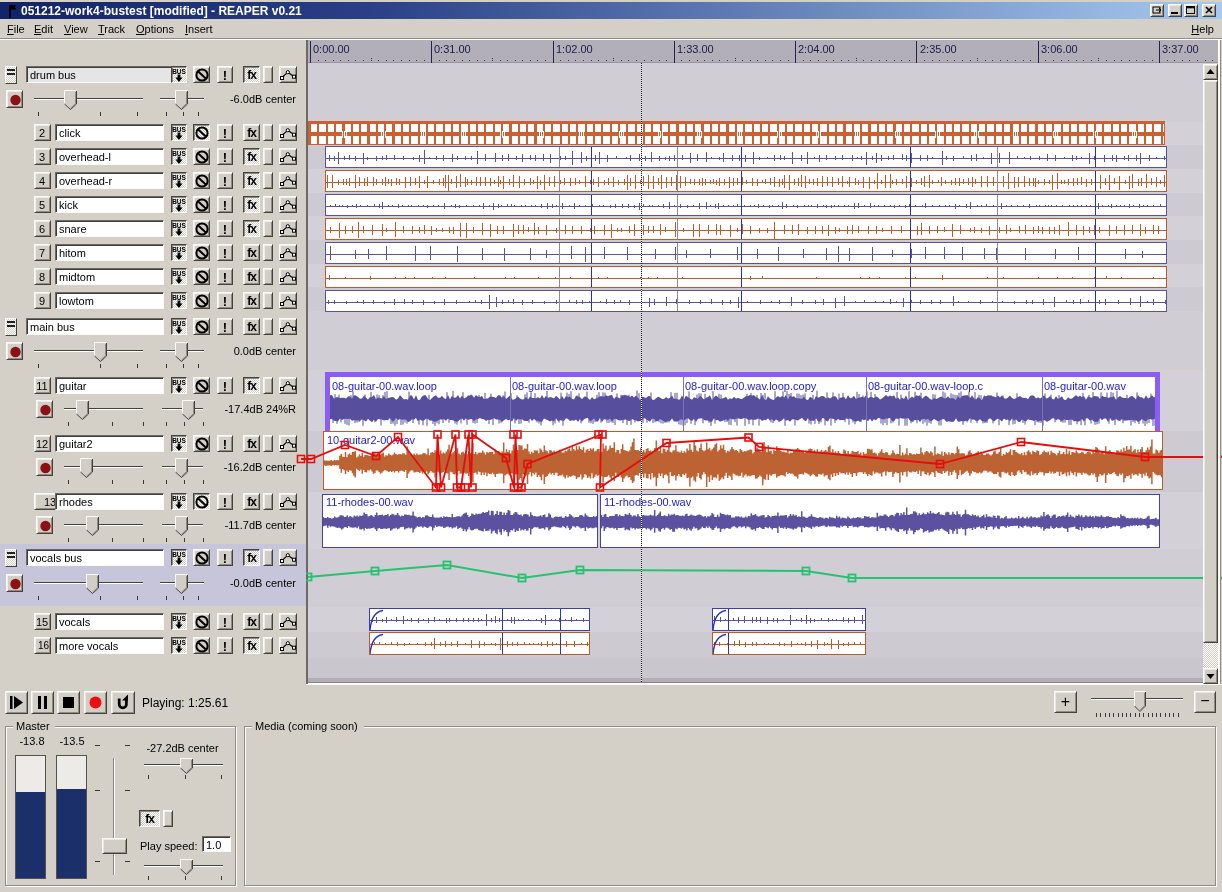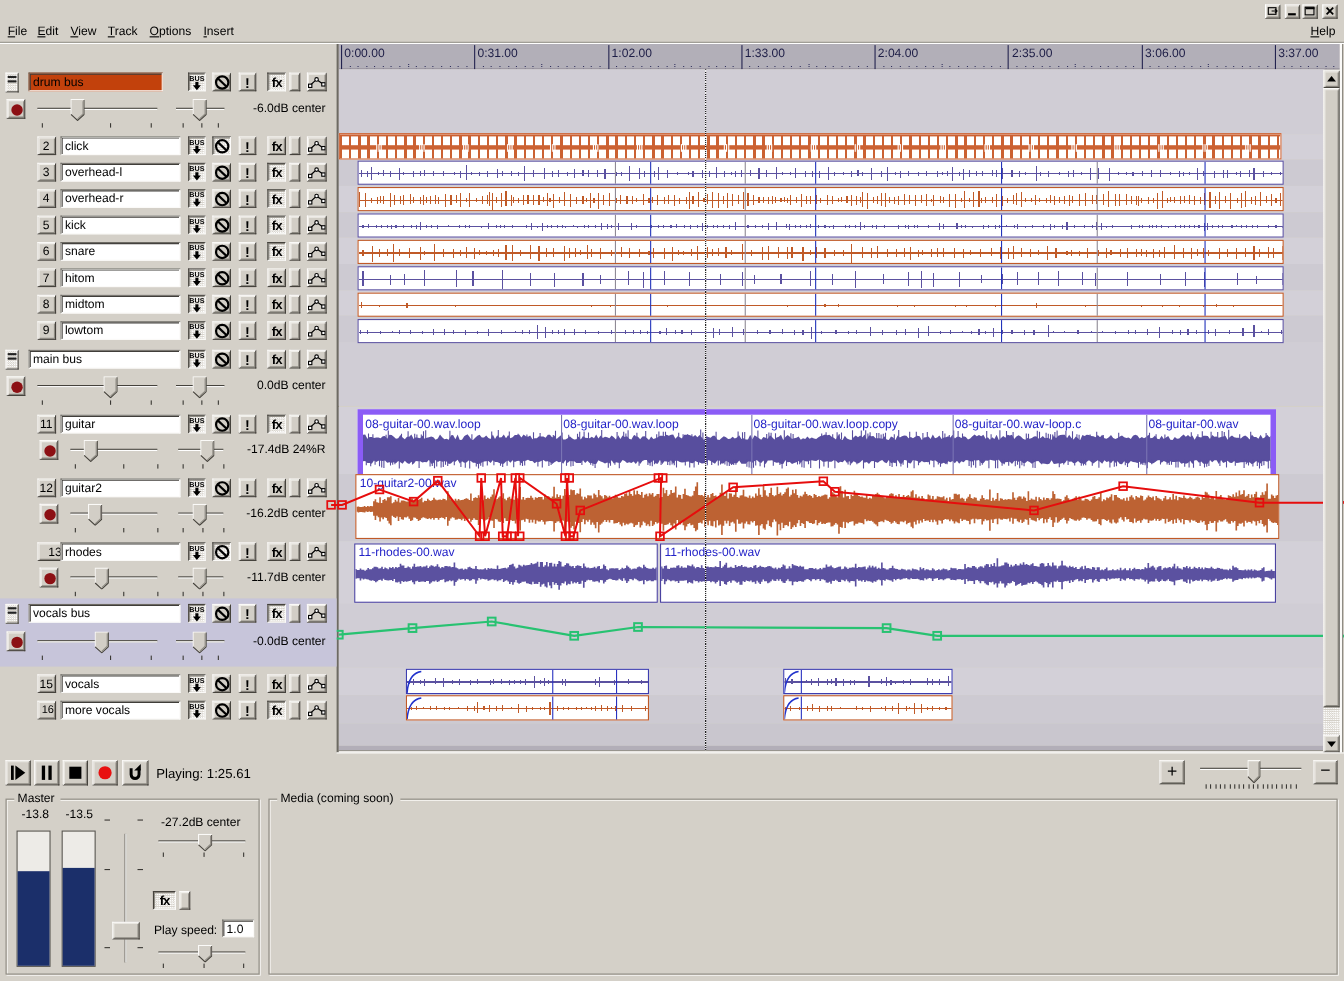--- a/index.html
+++ b/index.html
@@ -1,13 +1,20 @@
 <!DOCTYPE html>
 <html><head><meta charset="utf-8"><style>html,body{margin:0;padding:0;width:1222px;height:892px;overflow:hidden;background:#d4d0c8;font-family:"Liberation Sans",sans-serif;color:#000;}div{box-sizing:border-box;}</style></head><body>
 <div id="root" style="position:relative;width:1222px;height:892px">
+    <div style="position:absolute;left:0;top:2px;width:1222px;height:17px;background:linear-gradient(90deg,#132369 0%,#2a3f85 30%,#a6caf0 100%)">
+      <svg width="14" height="15" style="position:absolute;left:7px;top:1px">
+        <path d="M3 2v13" stroke="#000" stroke-width="1.8"></path>
+        <path d="M4 2h5.5l-1.8 2 1.8 2.4H4z" fill="#000"></path>
+      </svg>
+      <div style="position:absolute;left:21px;top:2px;font-size:12px;font-weight:bold;color:#fff">051212-work4-bustest [modified] - REAPER v0.21</div>
+    </div>
     <div style="position:absolute;left:1150px;top:4px;width:14px;height:13px;background:#d4d0c8;border:1px solid;border-color:#fff #45423c #45423c #fff;box-shadow:inset 1px 1px 0 #e9e7e1,inset -1px -1px 0 #8f8c84">
       <svg width="12" height="11" style="position:absolute;left:0px;top:0px">
         <rect x="2" y="2" width="7" height="6" fill="none" stroke="#000"></rect>
         <path d="M5 5h5M8 3l2 2-2 2" stroke="#000" fill="none"></path>
       </svg>
     </div>
     <div style="position:absolute;left:1168px;top:4px;width:14px;height:13px;background:#d4d0c8;border:1px solid;border-color:#fff #45423c #45423c #fff;box-shadow:inset 1px 1px 0 #e9e7e1,inset -1px -1px 0 #8f8c84">
       <div style="position:absolute;left:2px;bottom:2px;width:7px;height:2px;background:#000"></div>
     </div>
     <div style="position:absolute;left:1184px;top:4px;width:14px;height:13px;background:#d4d0c8;border:1px solid;border-color:#fff #45423c #45423c #fff;box-shadow:inset 1px 1px 0 #e9e7e1,inset -1px -1px 0 #8f8c84">
@@ -474,21 +481,21 @@
     </div>
     <div style="position:absolute;left:1203px;top:80px;width:15px;height:563px;background:#d2cec6;border:1px solid;border-color:#fbfaf8 #45423c #45423c #fbfaf8;box-shadow:inset 1px 1px 0 #e9e7e1,inset -1px -1px 0 #8f8c84"></div>
     <div style="position:absolute;left:1218px;top:40px;width:2px;height:644px;background:#fbfaf8"></div>
     <div style="position:absolute;left:1220px;top:40px;width:1px;height:644px;background:#8f8c84"></div>
     <div style="position:absolute;left:306px;top:684px;width:916px;height:1px;background:#fbfaf8"></div>
     <div style="position:absolute;left:0;top:544px;width:306px;height:62px;background:#c7c5da"></div>
     <div style="position:absolute;left:5px;top:66px;width:12px;height:18px;border:1px solid;border-color:#fbfaf8 #45423c #45423c #fbfaf8;background:#e9e7e3 conic-gradient(#fff 25%,#d4d0c8 0 50%,#fff 0 75%,#d4d0c8 0) 0 0/2px 2px;">
       <div style="position:absolute;left:1px;right:1px;top:2px;height:2px;background:#222"></div>
       <div style="position:absolute;left:1px;right:1px;top:6px;height:2px;background:#222"></div>
     </div>
-    <div style="position:absolute;left:26px;top:66px;width:122px;height:17px;background:#c2410c;border:1px solid;border-color:#6d6a63 #fbfaf8 #fbfaf8 #6d6a63;box-shadow:inset 1px 1px 0 #403e3a;">
+    <div style="position:absolute;left:26px;top:66px;width:148px;height:17px;background:#e5e5e5;border:1px solid;border-color:#6d6a63 #fbfaf8 #fbfaf8 #6d6a63;box-shadow:inset 1px 1px 0 #403e3a;">
       <div style="position:absolute;left:3px;top:1px;font-size:11px;line-height:15px;white-space:nowrap">drum bus</div>
     </div>
     <div style="position:absolute;left:171px;top:66px;width:16px;height:17px;border:1px solid;border-color:#45423c #fbfaf8 #fbfaf8 #45423c;box-shadow:inset 1px 1px 0 #8f8c84;background:#e9e7e3 conic-gradient(#fff 25%,#d4d0c8 0 50%,#fff 0 75%,#d4d0c8 0) 0 0/2px 2px;">
       <svg width="16" height="16" viewBox="0 0 16 16" style="position:absolute;left:50%;top:50%;margin:-8px 0 0 -8px">
         <text x="8" y="6.5" text-anchor="middle" font-family="Liberation Sans,sans-serif" font-size="6.5" font-weight="bold">BUS</text>
         <path d="M6.6 7.5h2.8v3h2.2L8 15 4.4 10.5h2.2z" fill="#000"></path>
       </svg>
     </div>
     <div style="position:absolute;left:193px;top:66px;width:17px;height:17px;border:1px solid;border-color:#fbfaf8 #45423c #45423c #fbfaf8;box-shadow:inset 1px 1px 0 #f0eee9,inset -1px -1px 0 #8f8c84;background:#d2cec6;">
       <div style="position:absolute;left:50%;top:50%;width:16px;height:16px;margin:-8px 0 0 -8px">

